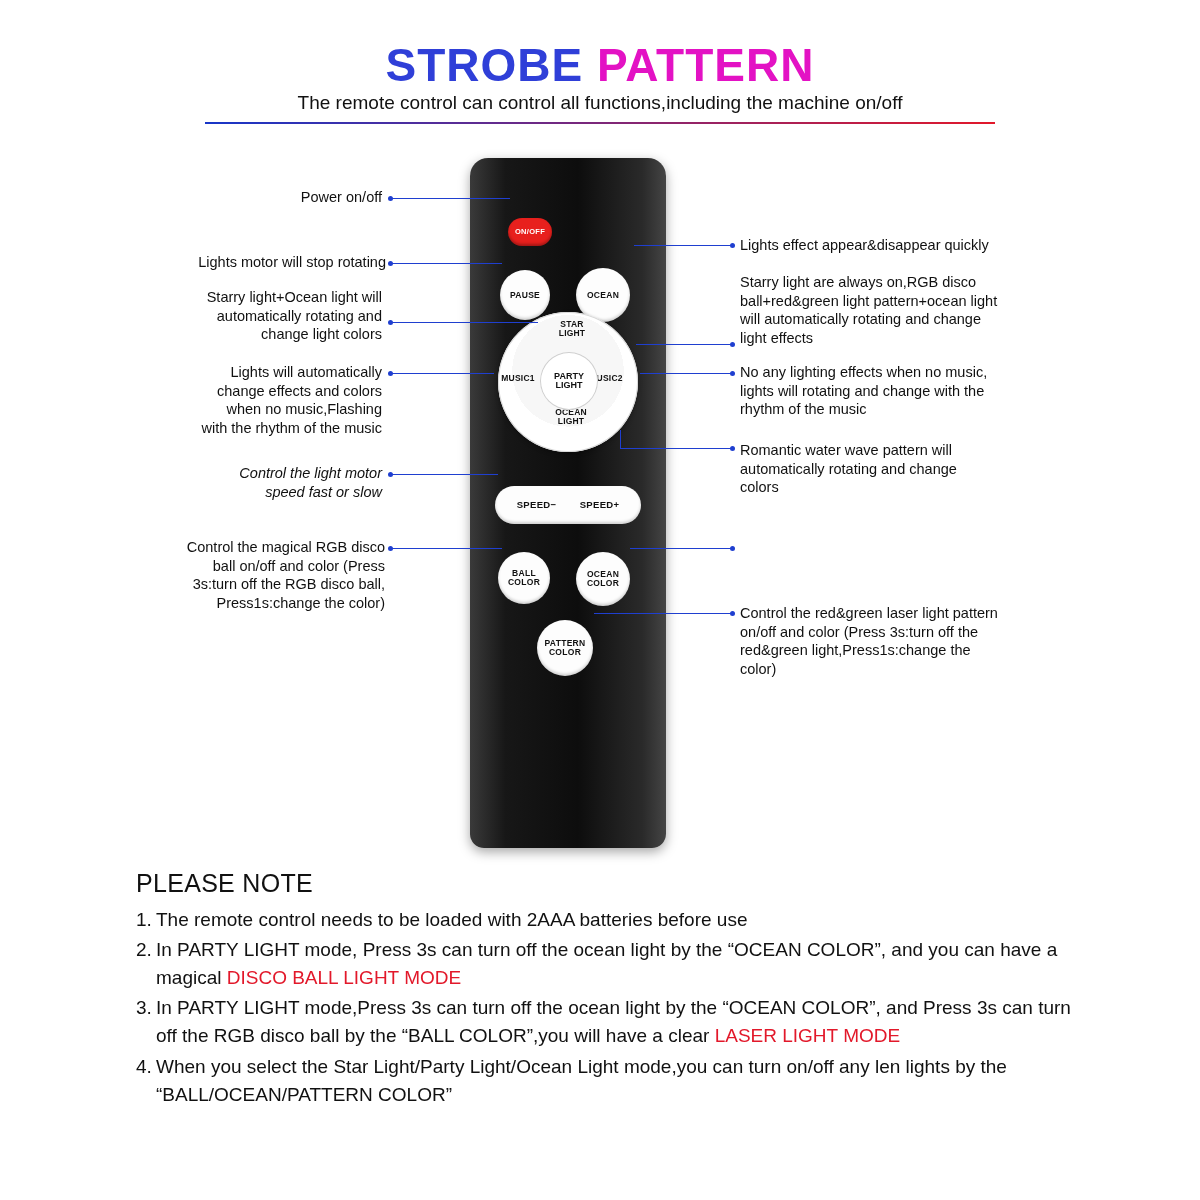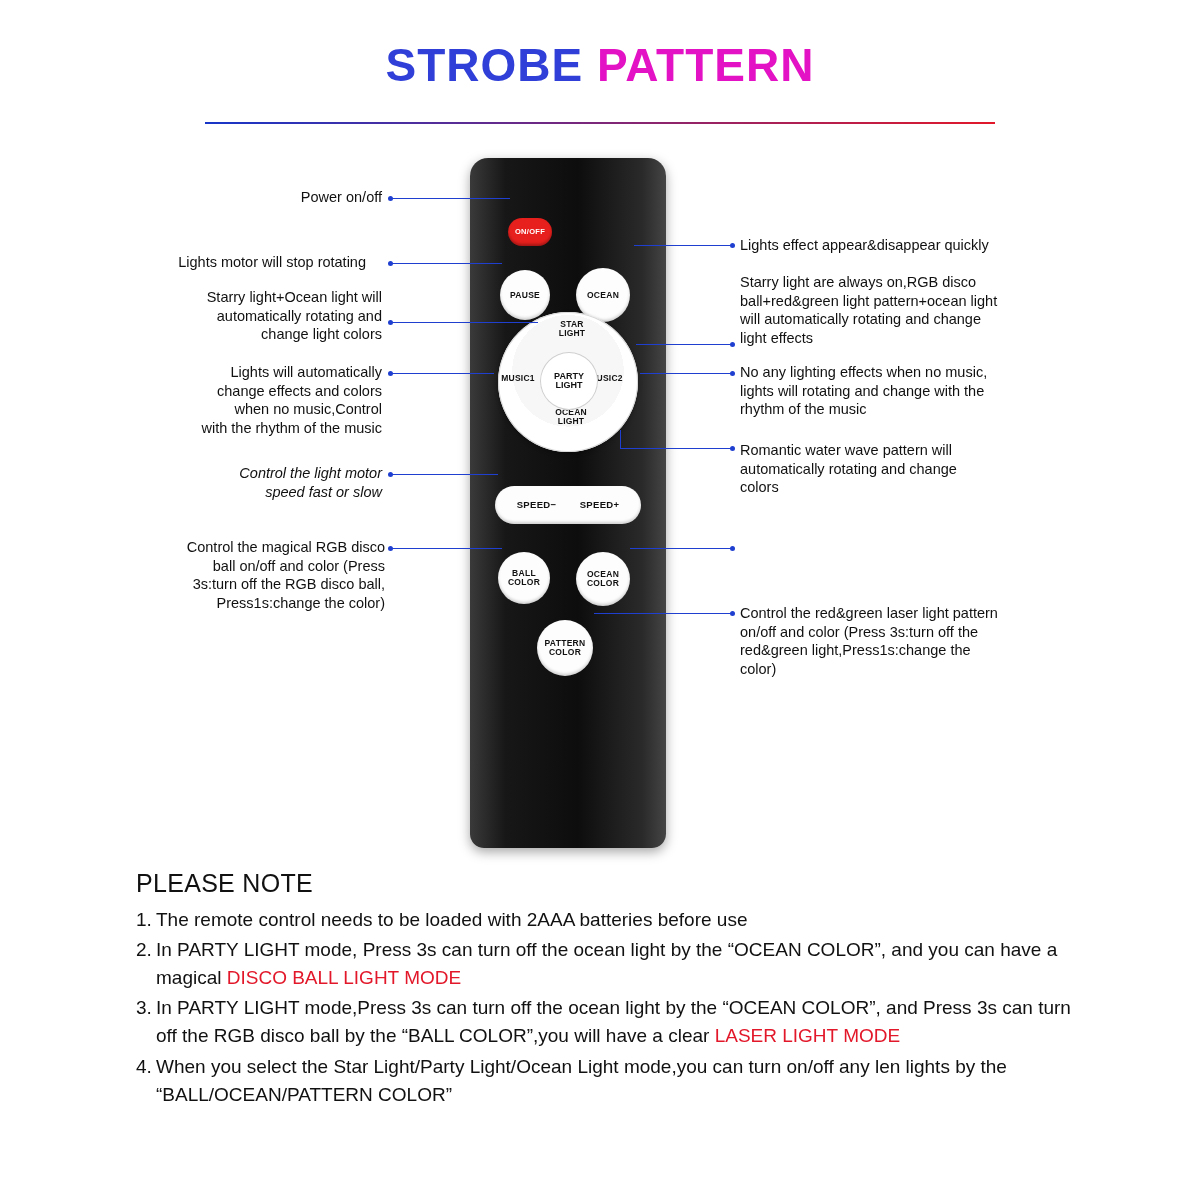--- a/index.html
+++ b/index.html
@@ -194,20 +194,21 @@
   .red { color: #e2182a; }
 </style>
 </head>
 <body>
 
 <div id="page">
 
   <div id="title">
     <span class="w1">STROBE </span><span class="w2">PATTERN</span>
   </div>
+  <div id="subtitle">The remote control can control all functions,including the machine on/off</div>
   <div id="rule"></div>
 
   <div id="remote"></div>
 
   <div class="btn power" style="left:508px; top:188px; width:44px; height:28px; border-radius:14px;">ON/OFF</div>
 
   <div class="btn" style="left:500px; top:240px; width:50px; height:50px;">PAUSE</div>
   <div class="btn" style="left:576px; top:238px; width:54px; height:54px;">OCEAN</div>
 
   <div id="dial">
@@ -259,29 +260,29 @@
   <div class="lead v" style="left:620px; top:430px; height:18px; width:1px;"></div>
 
   <div class="dot" style="left:730px; top:546px;"></div>
   <div class="lead" style="left:630px; top:548px; width:102px;"></div>
 
   <div class="dot" style="left:730px; top:611px;"></div>
   <div class="lead" style="left:594px; top:613px; width:138px;"></div>
 
   <div class="callout left" style="left:120px; top:188px; width:262px; white-space:pre-line;">Power on/off</div>
 
-  <div class="callout left" style="left:104px; top:253px; width:262px; white-space:pre-line;">Lights motor will stop rotating</div>
+  <div class="callout left" style="left:124px; top:253px; width:262px; white-space:pre-line;">Lights motor will stop rotating</div>
 
   <div class="callout left" style="left:120px; top:288px; width:262px; white-space:pre-line;">Starry light+Ocean light will
 automatically rotating and
 change light colors</div>
 
   <div class="callout left" style="left:110px; top:363px; width:272px; white-space:pre-line;">Lights will automatically
 change effects and colors
-when no music,Control
+when no music,Flashing
 with the rhythm of the music</div>
 
   <div class="callout left" style="left:120px; top:464px; width:262px; white-space:pre-line;font-style:italic;">Control the light motor
 speed fast or slow</div>
 
   <div class="callout left" style="left:110px; top:538px; width:275px; white-space:pre-line;">Control the magical RGB disco
 ball on/off and color (Press
 3s:turn off the RGB disco ball,
 Press1s:change the color)</div>
 

